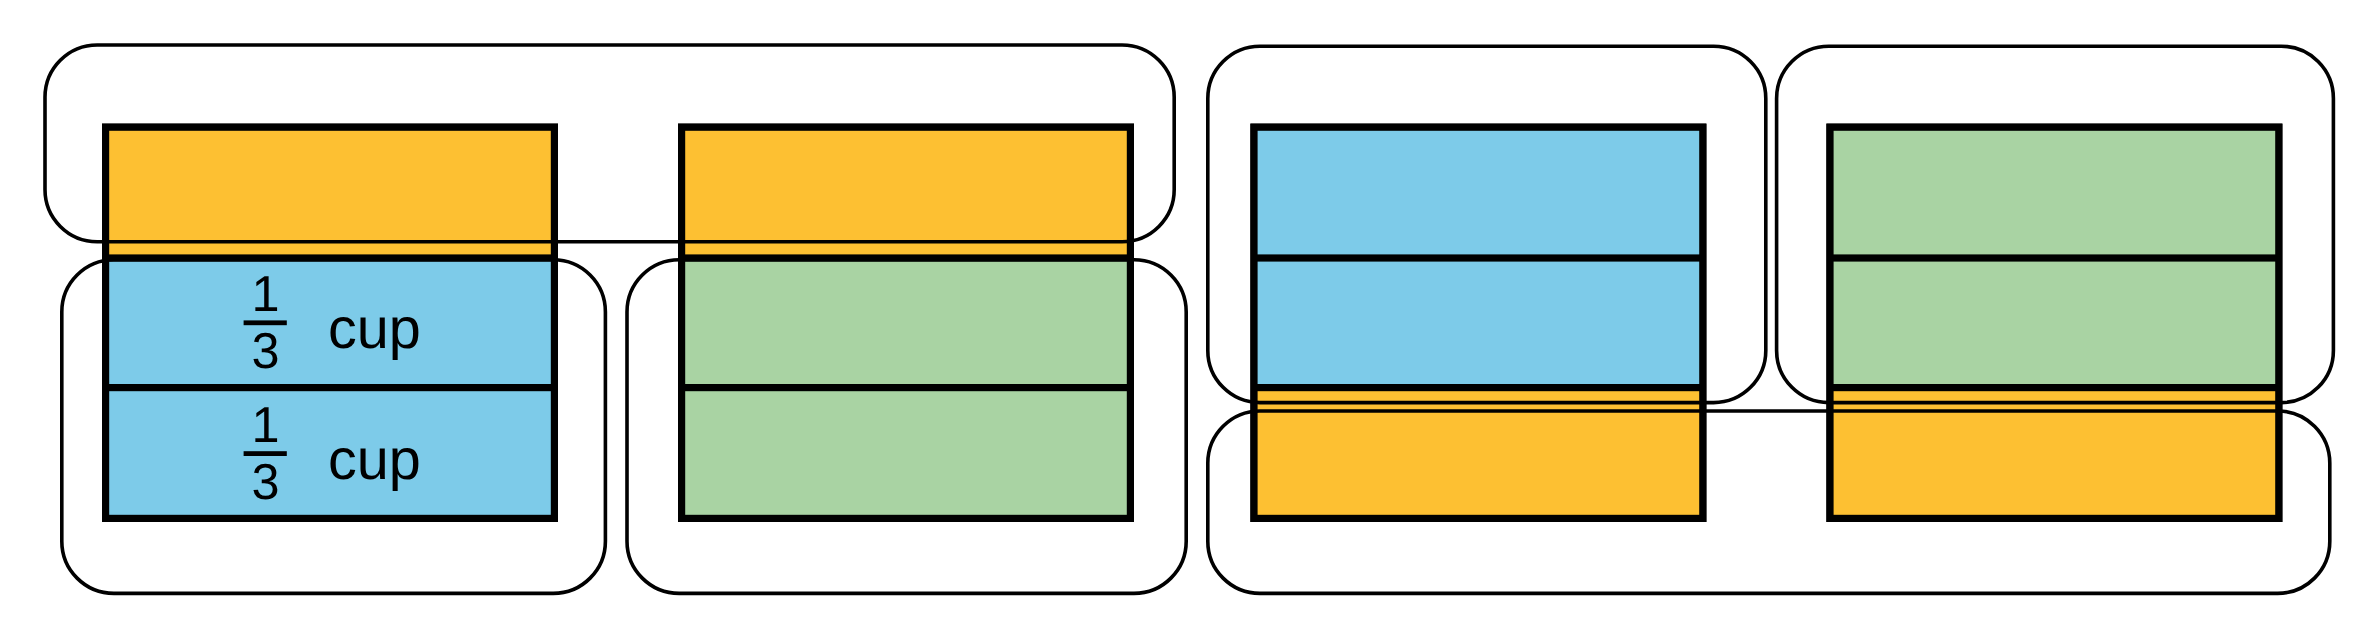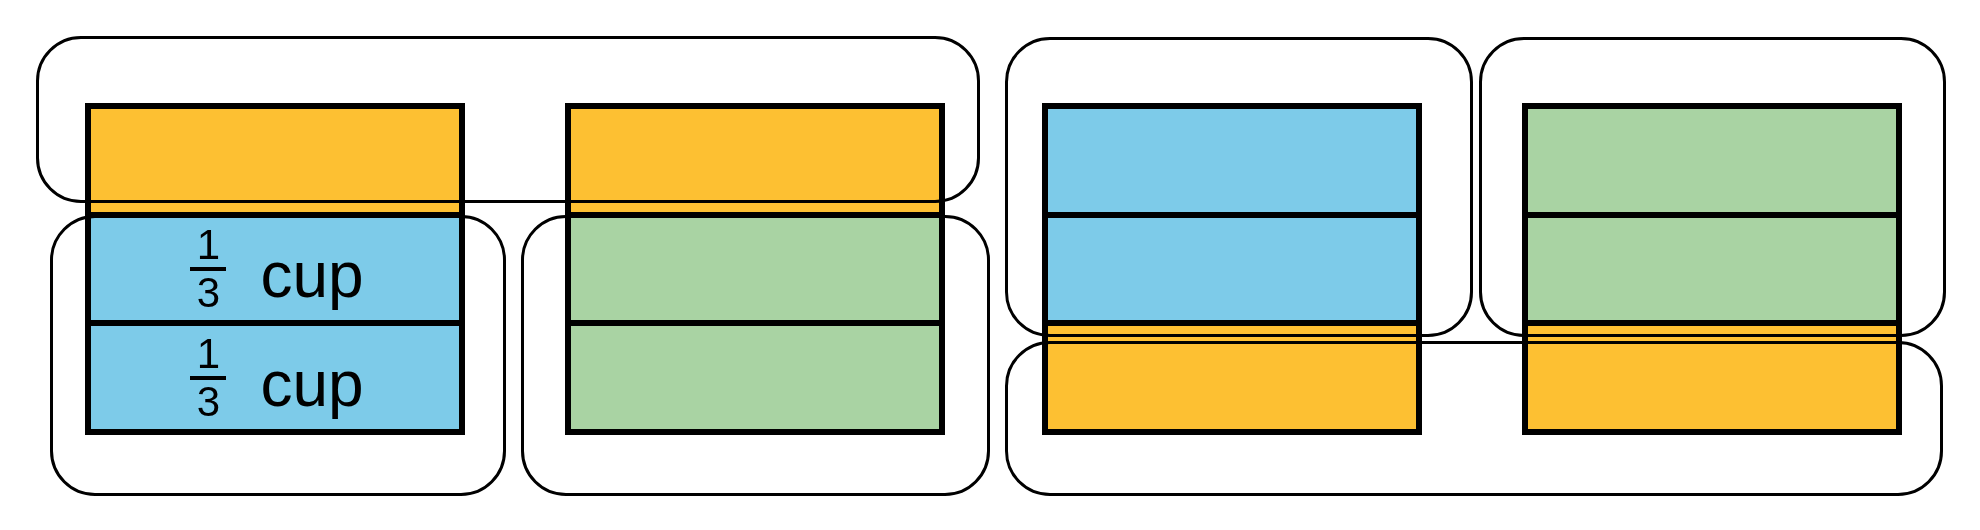--- a/index.html
+++ b/index.html
@@ -55,21 +55,21 @@
     font-size:42px;
     line-height:40px;
     font-weight:400;
   }
   .fline{
     width:36px;height:4px;
     background:#000;
     margin:2px 0;
   }
   .unit{
-    font-size:64px;
+    font-size:48px;
     line-height:60px;
     margin-left:30px;
     margin-top:12px;
   }
 </style>
 </head>
 <body>
 
 <div class="canvas">
 

